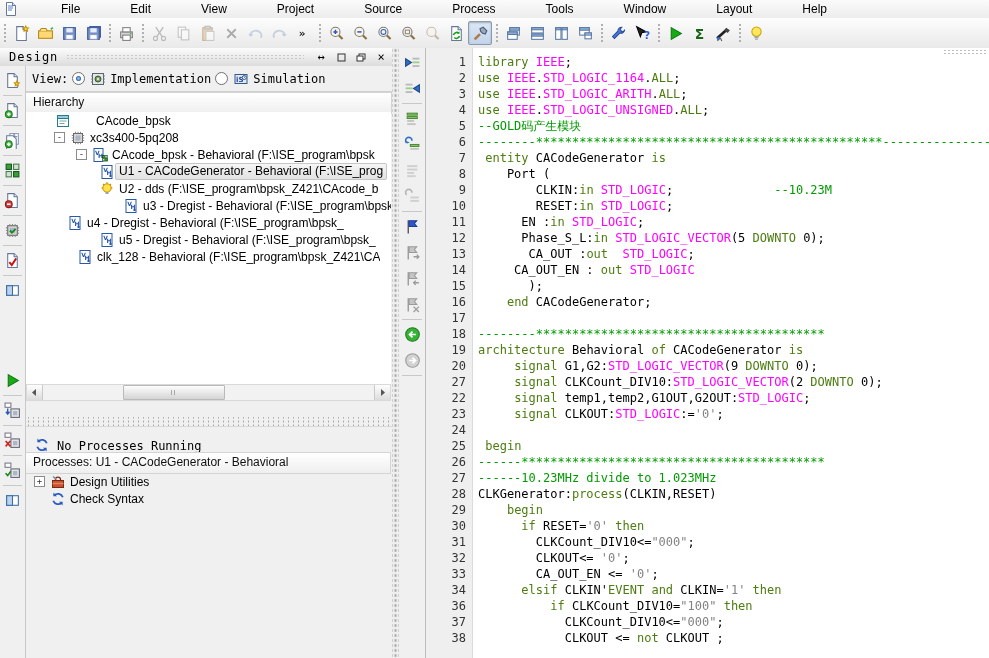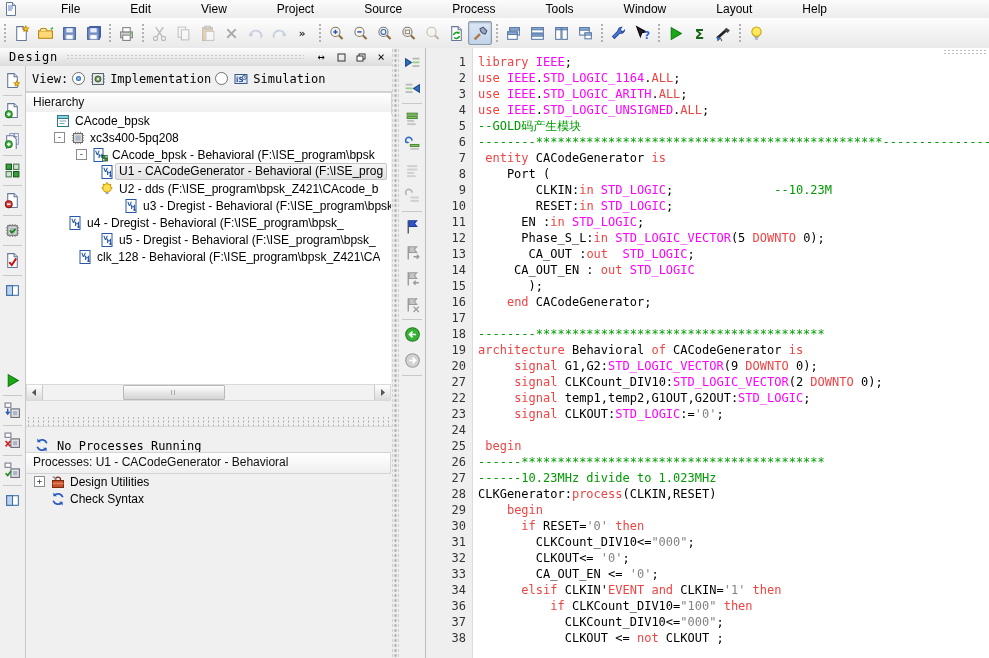--- a/index.html
+++ b/index.html
@@ -69,21 +69,21 @@
           background-image:radial-gradient(#a9a9a9 .9px,transparent 1.1px);background-size:4px 5px;background-position:center 200px;}
   #editor-strip{position:absolute;left:399px;top:48px;width:26px;bottom:0;background:#f0f0f0;border-right:1px solid #bdbdbd;}
   
   #editor{position:absolute;left:426px;top:48px;right:0;bottom:0;background:#fff;overflow:hidden;}
   #editor-handle{position:absolute;right:2px;top:1px;width:44px;height:5px;
       background-image:radial-gradient(#bdbdbd .8px,transparent 1px);background-size:4px 3px;}
   #gutter-bg{position:absolute;left:0;top:0;bottom:0;width:46px;background:#efefef;border-right:1px solid #dcdcdc;}
   #code{position:absolute;left:0;top:6px;right:0;font-family:"DejaVu Sans Mono",monospace;font-size:12px;line-height:16px;}
   .crow{height:16px;white-space:pre;position:relative;padding-left:52px;}
   .ln{position:absolute;left:0;top:0;width:40px;text-align:right;color:#333;}
-  .c-k{color:#ef4444;}
+  .c-k{color:#4d7c0f;}
   .c-y{color:#ff00ff;}
   .c-c{color:#009b00;}
   .c-s{color:#828282;}
   .c-p{color:#000;}
 </style>
 </head>
 <body>
 
 <div id="app">
   <div id="menubar">
@@ -459,21 +459,21 @@
               <rect x="2" y="3.5" width="12" height="9" fill="#dfe8f4" stroke="#345a8a"></rect>
               <text x="3" y="10.7" fill="#234a9a" font-size="7" font-family="DejaVu Sans,sans-serif" font-weight="bold">iS</text>
               <circle cx="11.3" cy="6.5" r="2" fill="#fff" stroke="#345a8a"></circle>
               <path d="M11.3 5.3v1.2l.9.6" fill="none" stroke="#345a8a" stroke-width="0.8"></path>
             </svg>
           </span>
           <span>Simulation</span>
         </div>
       <div id="hier-header">Hierarchy</div>
       <div id="tree-box">
-          <div class="trow" style="padding-left: 28px;">
+          <div class="trow" style="padding-left: 28px; gap: 21px;">
             <span class="ticon">
               <svg width="16" height="16" viewBox="0 0 16 16">
                 <rect x="2.5" y="2.5" width="11" height="11" fill="#fff" stroke="#2a7a8c"></rect>
                 <rect x="2.5" y="2.5" width="11" height="3" fill="#8fd0de" stroke="#2a7a8c"></rect>
                 <path d="M4.5 8h7M4.5 10.5h5" fill="none" stroke="#7aa6b2" stroke-width="1"></path>
               </svg>
             </span>
             <span class="lbl">CAcode_bpsk</span>
           </div>
           <div class="trow" style="padding-left: 28px;">

